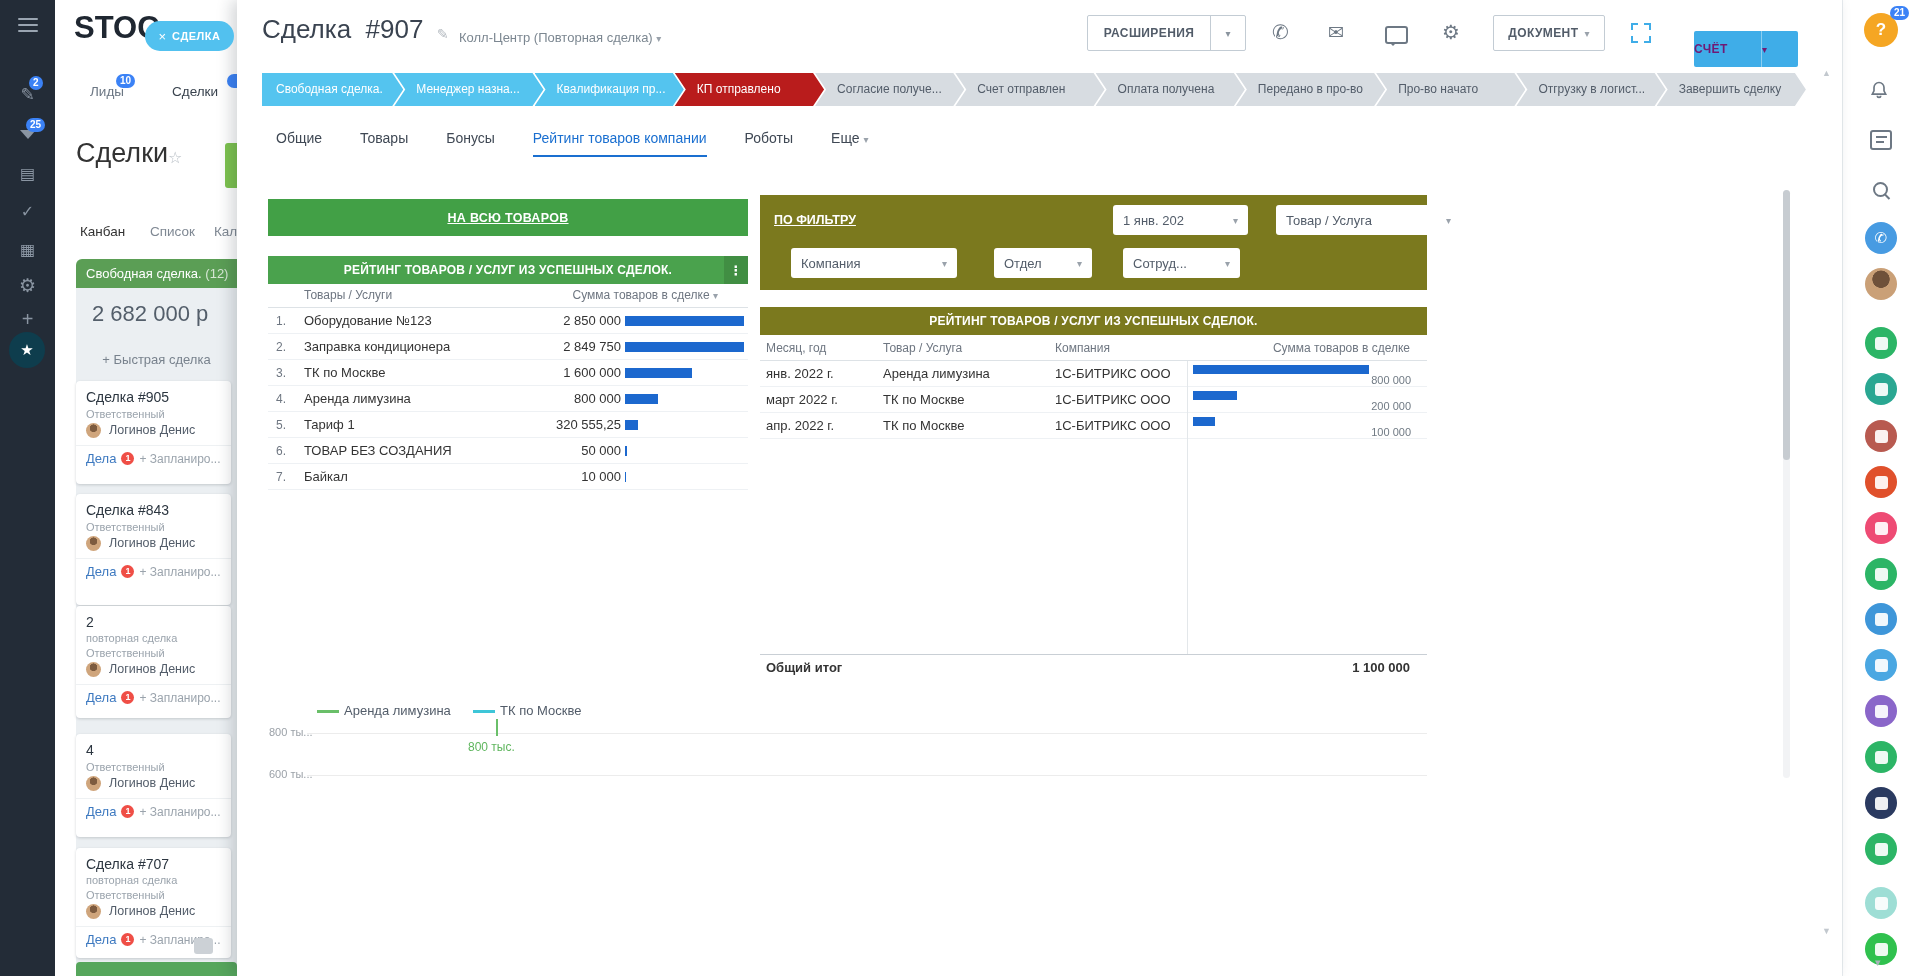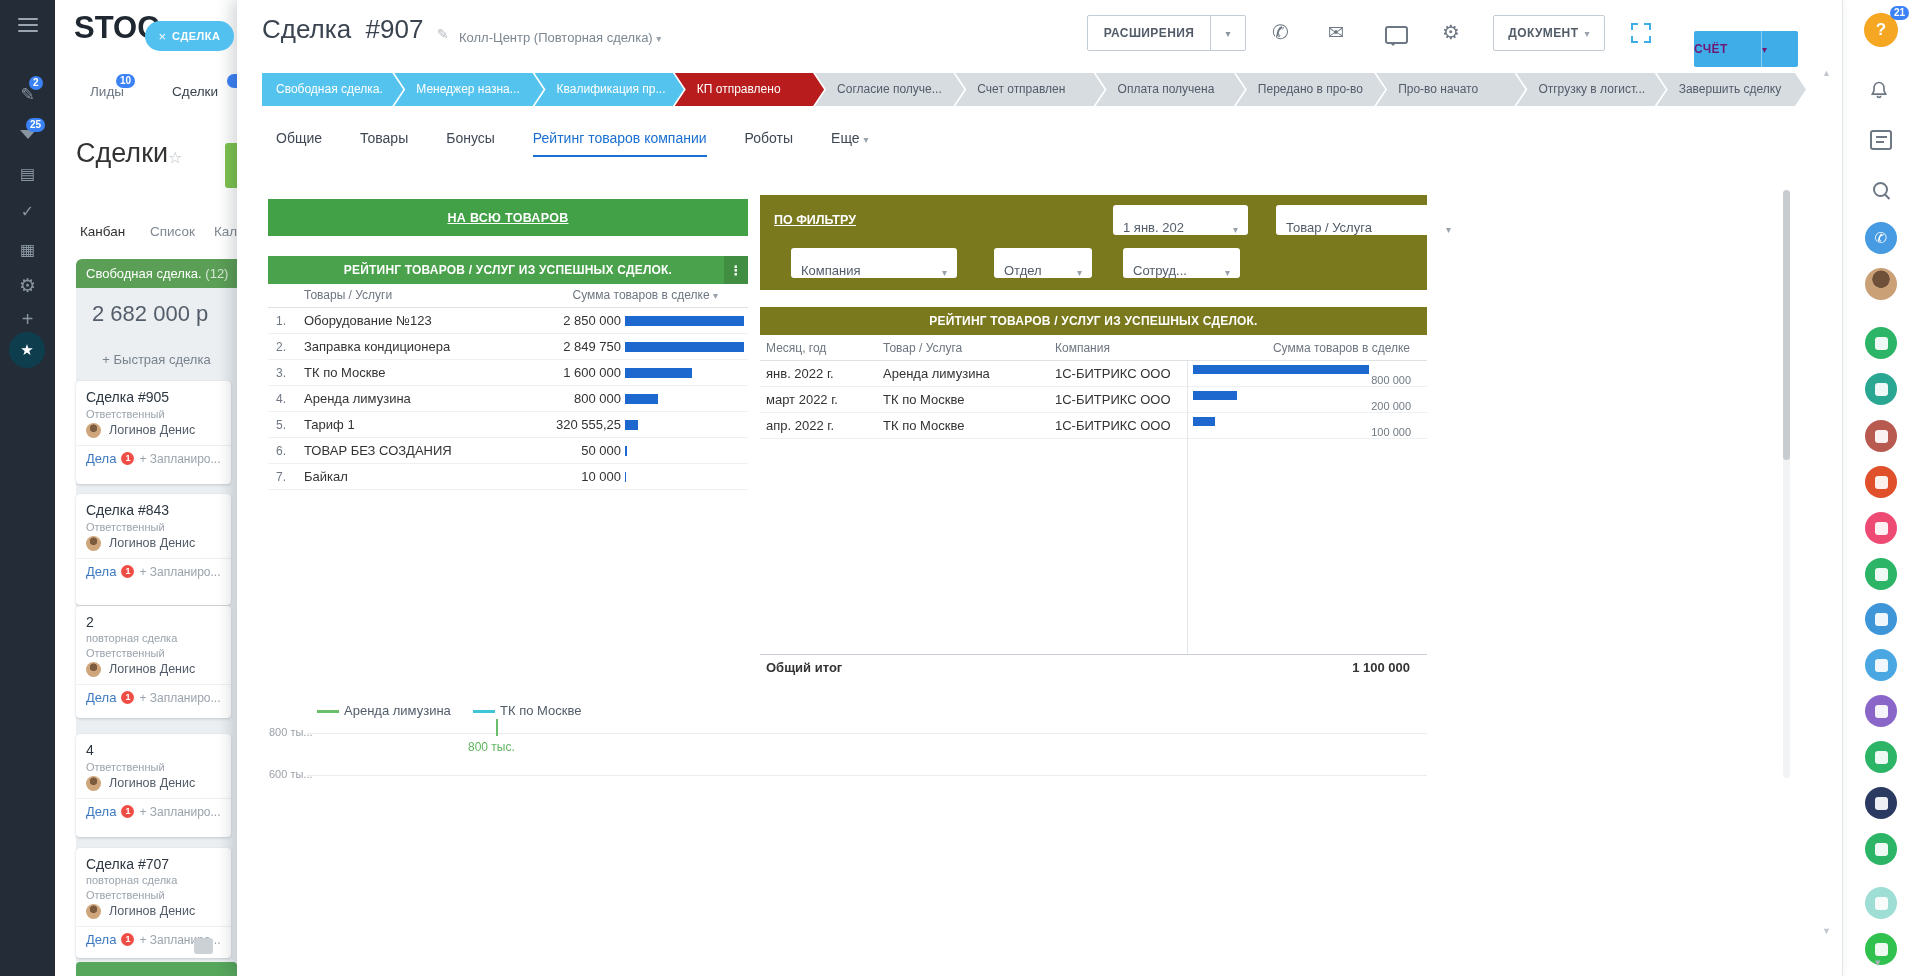--- a/index.html
+++ b/index.html
@@ -70,21 +70,21 @@
   .rl-colhead .c1{position:absolute;left:36px;top:4px;}
   .rl-colhead .c2{position:absolute;right:30px;top:4px;cursor:pointer;}
   .lrow{position:absolute;left:31px;width:480px;height:26px;border-bottom:1px solid #eef1f4;box-sizing:border-box;}
   .lrow .n{position:absolute;left:8px;top:6px;font-size:12px;color:#6e7681;}
   .lrow .nm{position:absolute;left:36px;top:5px;font-size:13px;color:#333;white-space:nowrap;}
   .lrow .val{position:absolute;right:127px;top:5px;font-size:13px;color:#333;}
   .lrow .bar{position:absolute;left:357px;top:8px;height:10px;background:#1c68ce;}
   
   .filter{position:absolute;left:523px;top:195px;width:667px;height:95px;background:#7b791e;}
   .flt-lbl{position:absolute;left:14px;top:18px;color:#fff;font-size:12.5px;font-weight:bold;text-decoration:underline;cursor:pointer;}
-  .dd{position:absolute;height:30px;background:#fff;border-radius:3px;display:flex;align-items:flex-end;justify-content:space-between;padding:0 10px;box-sizing:border-box;font-size:13px;color:#525c69;cursor:pointer;white-space:nowrap;}
+  .dd{position:absolute;height:30px;background:#fff;border-radius:3px;display:flex;align-items:center;justify-content:space-between;padding:0 10px;box-sizing:border-box;font-size:13px;color:#525c69;cursor:pointer;white-space:nowrap;}
   .rr-head{position:absolute;left:523px;top:307px;width:667px;height:28px;background:#7b791e;color:#fff;display:flex;align-items:center;justify-content:center;font-size:12px;font-weight:bold;letter-spacing:.2px;}
   .rr-colhead{position:absolute;left:523px;top:337px;width:667px;height:24px;border-bottom:1px solid #dde2e6;font-size:12px;color:#6e7681;box-sizing:border-box;}
   .rrow{position:absolute;left:523px;width:667px;height:26px;border-bottom:1px solid #eef1f4;box-sizing:border-box;font-size:13px;color:#333;}
   .rrow .m{position:absolute;left:6px;top:5px;white-space:nowrap;}
   .rrow .p{position:absolute;left:123px;top:5px;white-space:nowrap;}
   .rrow .co{position:absolute;left:295px;top:5px;white-space:nowrap;}
   .rrow .barcell{position:absolute;left:427px;top:0;width:240px;height:26px;border-left:1px solid #e3e7ea;}
   .rrow .bar{position:absolute;left:5px;top:4px;height:9px;background:#1c68ce;}
   .rrow .rv{position:absolute;right:17px;bottom:1px;font-size:11px;color:#707a84;}
   .rr-sep{position:absolute;left:950px;top:439px;width:1px;height:215px;background:#e3e7ea;}

